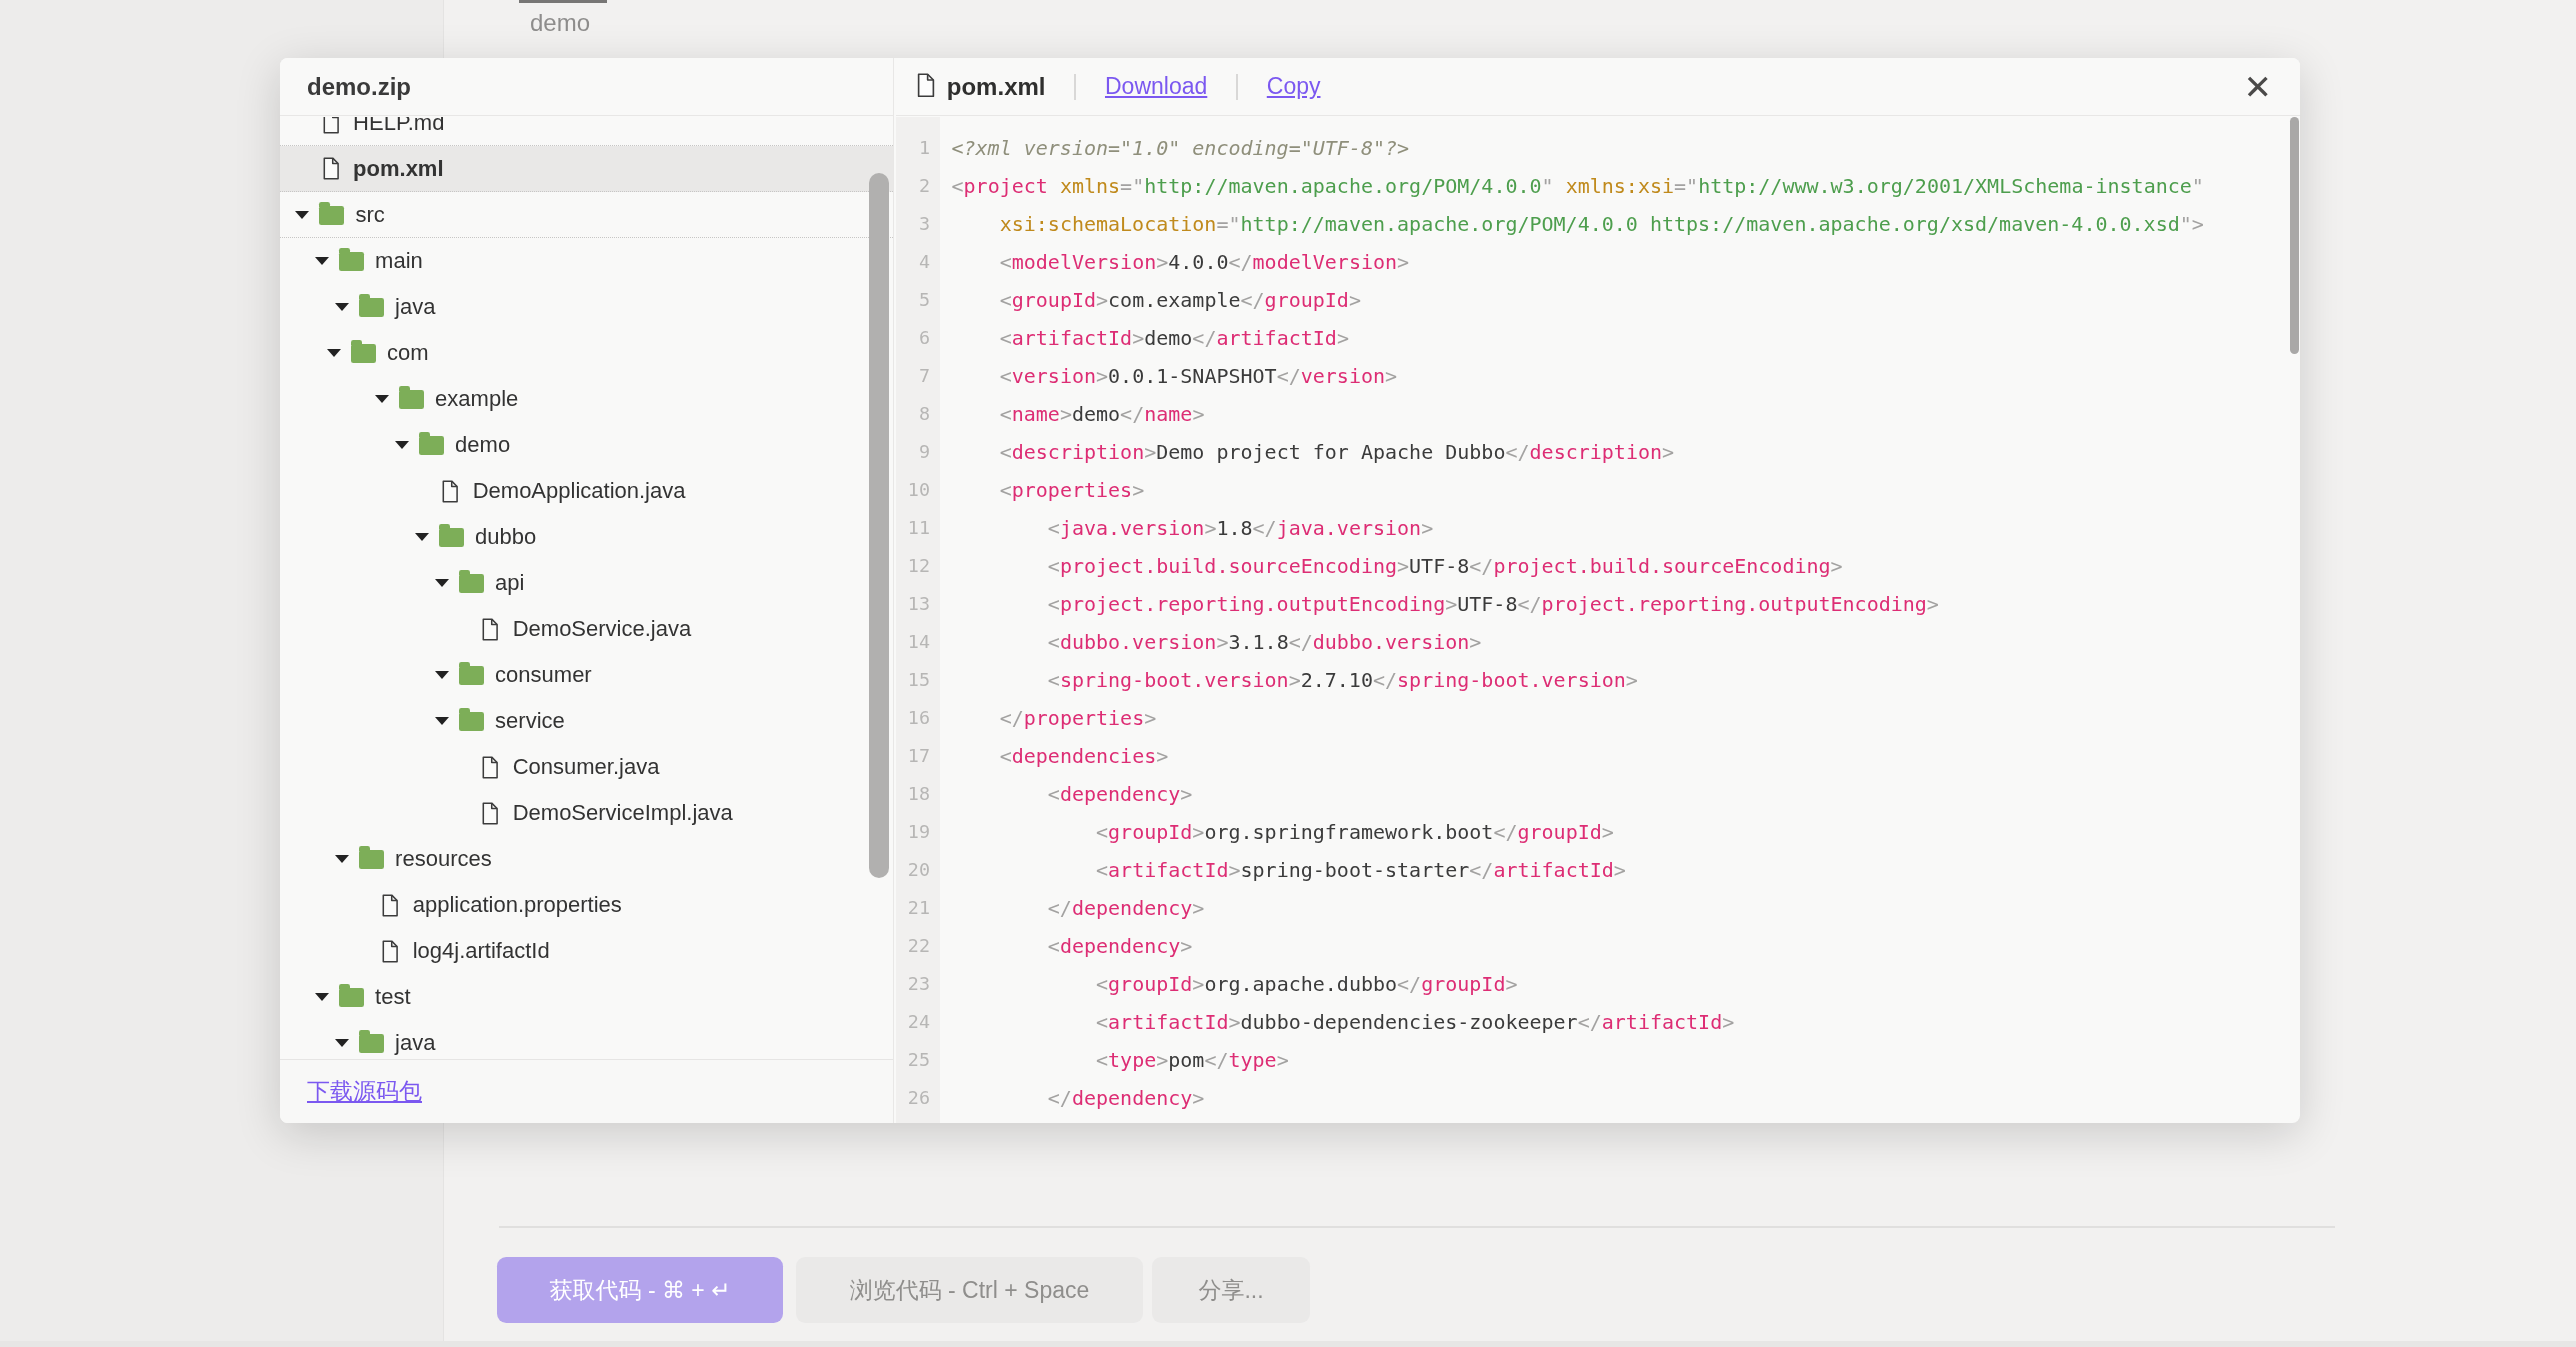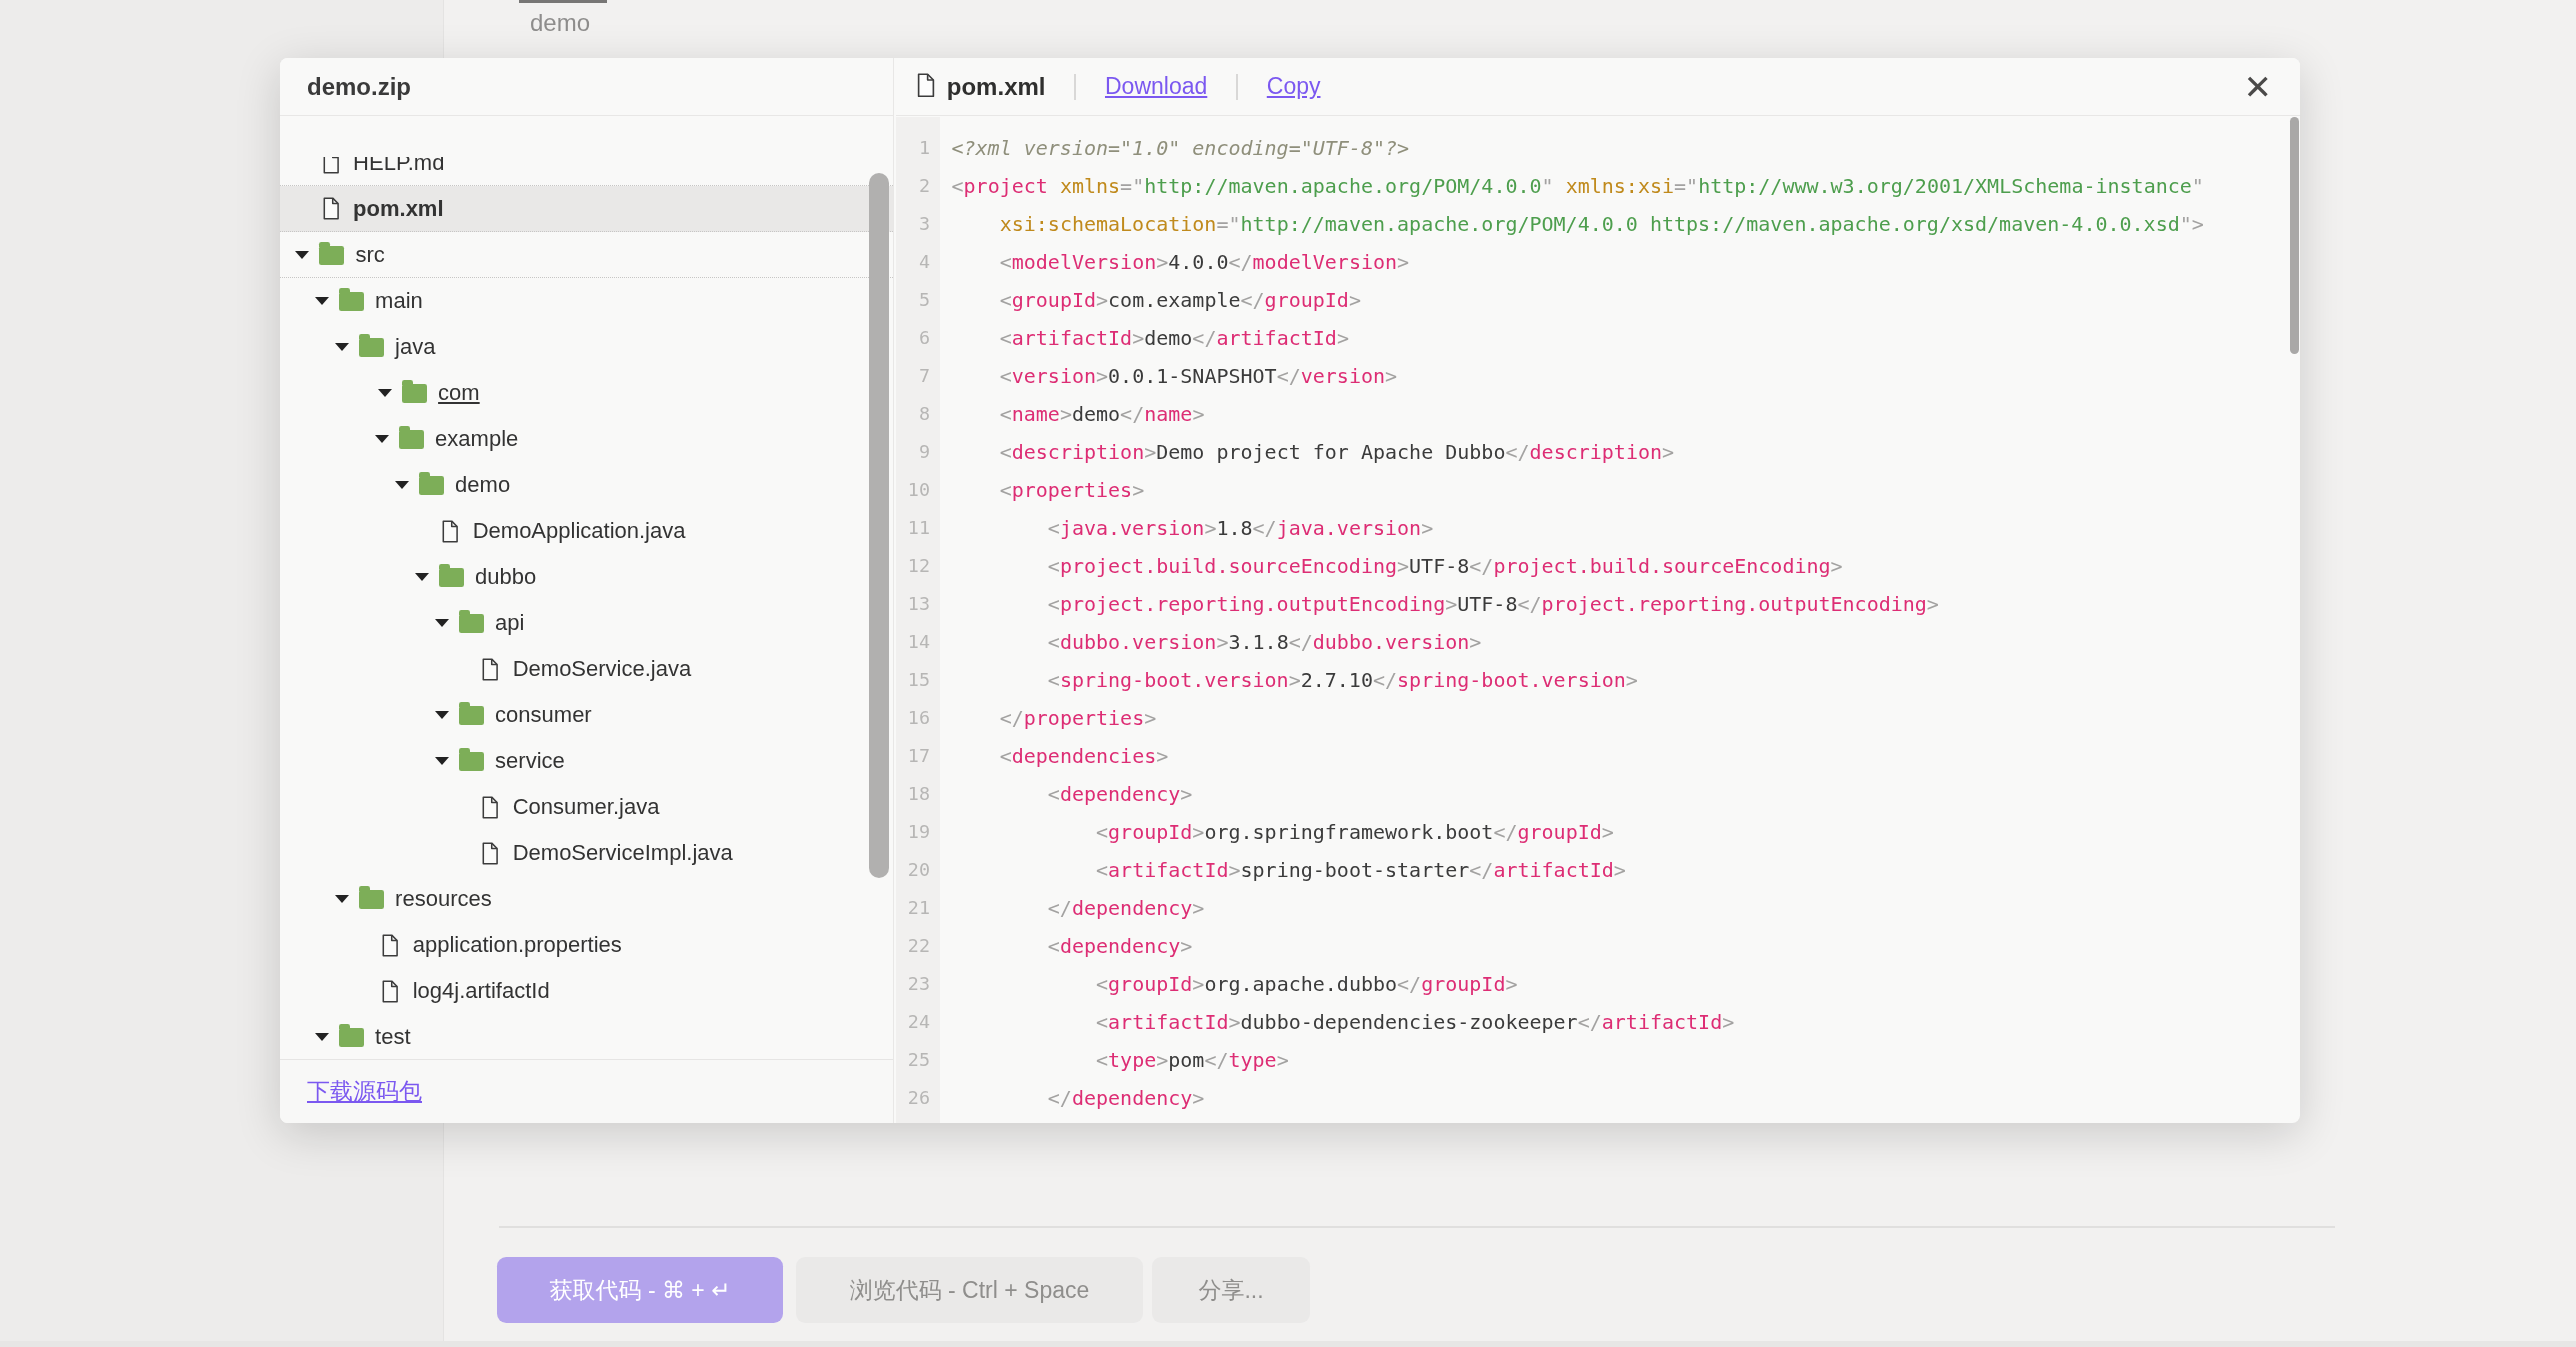--- a/index.html
+++ b/index.html
@@ -26,21 +26,21 @@
   #btn-get{left:497px;width:286px;}
   #btn-explore{left:796px;width:347px;}
   #btn-share{left:1152px;width:158px;}
 
   
   .modal{position:absolute;left:280px;top:58px;width:2020px;height:1065px;background:#f9f9f8;border-radius:7.7px;box-shadow:0 10.8px 46px rgba(0,0,0,.16);overflow:hidden;}
 
   
   .tree-pane{position:absolute;left:0;top:0;width:614px;height:100%;border-right:1.5px solid #e8e7e6;}
   .tree-header{height:58px;line-height:58px;padding-left:27px;font-size:24px;font-weight:700;color:#3a3a3a;border-bottom:1.5px solid #e8e7e6;background:#f9f9f8;}
-  .tree-scroll{position:absolute;left:0;top:59px;width:100%;height:942px;overflow:hidden;margin-top:40px;}
+  .tree-scroll{position:absolute;left:0;top:59px;width:100%;height:942px;overflow:hidden;}
   .tree-rows{margin-top:-17px;}
   .tree-row{height:46px;display:flex;align-items:center;font-size:22px;color:#333;cursor:pointer;}
   .tree-row.selected{background:#e9e8e7;font-weight:700;}
   .tree-row.root-sep{border-bottom:1.5px dotted #c7c6c5;}
   .caret{width:0;height:0;border-left:7px solid transparent;border-right:7px solid transparent;border-top:8.4px solid #222;margin-right:10px;flex:none;}
   .caret-spacer{width:24px;flex:none;}
   .folder-icon{width:24.6px;height:19px;background:var(--folder);border-radius:2.3px;position:relative;margin-right:11.5px;flex:none;margin-top:1.5px;}
   .folder-icon::before{content:"";position:absolute;left:0;top:-3.8px;width:10.8px;height:4.6px;background:var(--folder);border-radius:2.3px 2.3px 0 0;}
   .file-icon{width:18.4px;height:23px;margin:0 13px 0 2.3px;flex:none;}
   .tree-footer{position:absolute;left:0;bottom:0;width:100%;height:64px;border-top:1.5px solid #e6e5e4;background:#f8f8f7;display:flex;align-items:center;padding-left:27px;}
@@ -116,21 +116,21 @@
             <div class="tree-row" style="padding-left: 35px;">
               <span class="caret"></span>
               <span class="folder-icon"></span>
               <span>main</span>
             </div>
             <div class="tree-row" style="padding-left: 55px;">
               <span class="caret"></span>
               <span class="folder-icon"></span>
               <span>java</span>
             </div>
-            <div class="tree-row" style="padding-left: 98px; text-decoration: underline;">
+            <div class="tree-row" style="padding-left: 47px;">
               <span class="caret"></span>
               <span class="folder-icon"></span>
               <span>com</span>
             </div>
             <div class="tree-row" style="padding-left: 95px;">
               <span class="caret"></span>
               <span class="folder-icon"></span>
               <span>example</span>
             </div>
             <div class="tree-row" style="padding-left: 115px;">

